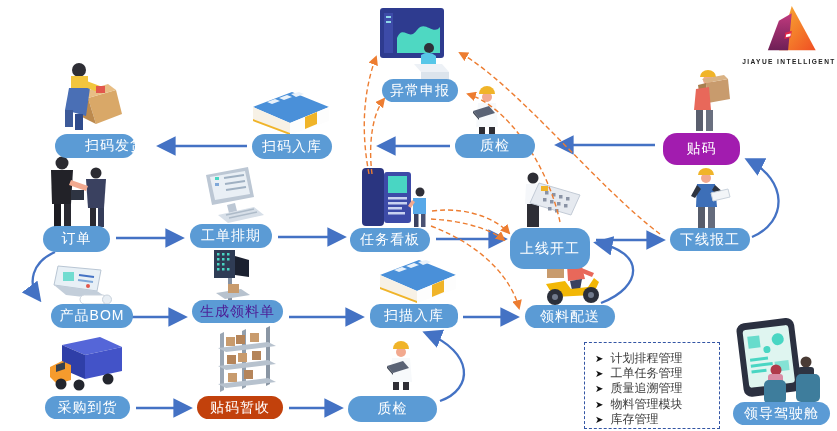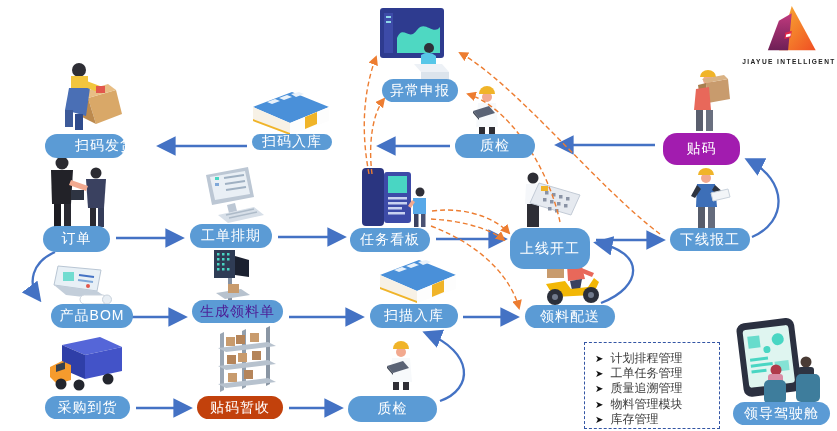--- a/index.html
+++ b/index.html
@@ -334,33 +334,33 @@
       <path d="M369,174 C361,132 363,92 376,57" class="dashed"></path>
       <path d="M372,174 C368,142 373,113 384,99" class="dashed"></path>
       <path d="M560,222 C547,162 506,106 468,94" class="dashed"></path>
       <path d="M660,234 C596,186 516,84 460,53" class="dashed"></path>
       <path d="M432,211 C472,206 499,222 509,233" class="dashed"></path>
       <path d="M431,219 C468,221 493,231 504,240" class="dashed"></path>
       <path d="M431,226 C486,247 512,281 519,308" class="dashed"></path>
     </svg>
 
   <div id="node-layer">
-      <div class="node" style="left: 45px; top: 134px; width: 80px; height: 24px; background: rgb(91, 155, 213); color: rgb(255, 255, 255); padding-left: 40px;">扫码发货</div>
-      <div class="node" style="left: 252px; top: 134px; width: 80px; height: 16px; background: rgb(91, 155, 213); color: rgb(255, 255, 255); text-align: center;">扫码入库</div>
+      <div class="node" style="left: 55px; top: 134px; width: 80px; height: 24px; background: rgb(91, 155, 213); color: rgb(255, 255, 255); padding-left: 40px;">扫码发货</div>
+      <div class="node" style="left: 252px; top: 134px; width: 80px; height: 25px; background: rgb(91, 155, 213); color: rgb(255, 255, 255); text-align: center;">扫码入库</div>
       <div class="node" style="left: 382px; top: 79px; width: 76px; height: 23px; background: rgb(91, 155, 213); color: rgb(255, 255, 255);">异常申报</div>
       <div class="node" style="left: 455px; top: 134px; width: 80px; height: 24px; background: rgb(91, 155, 213); color: rgb(255, 255, 255);">质检</div>
       <div class="node" style="left: 663px; top: 133px; width: 77px; height: 32px; background: #a21caf; color: rgb(255, 255, 255);">贴码</div>
       <div class="node" style="left: 43px; top: 226px; width: 67px; height: 26px; background: rgb(91, 155, 213); color: rgb(255, 255, 255);">订单</div>
       <div class="node" style="left: 190px; top: 224px; width: 82px; height: 24px; background: rgb(91, 155, 213); color: rgb(255, 255, 255);">工单排期</div>
       <div class="node" style="left: 350px; top: 228px; width: 80px; height: 24px; background: rgb(91, 155, 213); color: rgb(255, 255, 255);">任务看板</div>
       <div class="node" style="left: 510px; top: 228px; width: 80px; height: 41px; background: rgb(91, 155, 213); color: rgb(255, 255, 255);">上线开工</div>
       <div class="node" style="left: 670px; top: 228px; width: 80px; height: 23px; background: rgb(91, 155, 213); color: rgb(255, 255, 255);">下线报工</div>
       <div class="node" style="left: 43px; top: 304px; width: 82px; height: 24px; background: rgb(91, 155, 213); color: rgb(255, 255, 255); margin-left: 8px;">产品BOM</div>
       <div class="node" style="left: 192px; top: 300px; width: 91px; height: 23px; background: rgb(91, 155, 213); color: #4c1d95;">生成领料单</div>
-      <div class="node" style="left: 370px; top: 304px; width: 88px; height: 24px; background: rgb(91, 155, 213); color: rgb(255, 255, 255);">扫描入库</div>
+      <div class="node" style="left: 370px; top: 304px; width: 88px; height: 24px; background: rgb(91, 155, 213); color: rgb(255, 255, 255); border-radius: 10px;">扫描入库</div>
       <div class="node" style="left: 525px; top: 305px; width: 90px; height: 23px; background: rgb(91, 155, 213); color: rgb(255, 255, 255);">领料配送</div>
       <div class="node" style="left: 45px; top: 396px; width: 85px; height: 23px; background: rgb(91, 155, 213); color: rgb(255, 255, 255);">采购到货</div>
       <div class="node" style="left: 197px; top: 396px; width: 86px; height: 23px; background: #c2410c; color: rgb(255, 255, 255);">贴码暂收</div>
       <div class="node" style="left: 348px; top: 396px; width: 89px; height: 26px; background: rgb(91, 155, 213); color: rgb(255, 255, 255);">质检</div>
       <div class="node" style="left: 733px; top: 402px; width: 97px; height: 23px; background: rgb(91, 155, 213); color: rgb(255, 255, 255);">领导驾驶舱</div>
     </div>
 
   <div class="logo">
     <svg width="58" height="46" viewBox="0 0 62 50">
       <defs>

